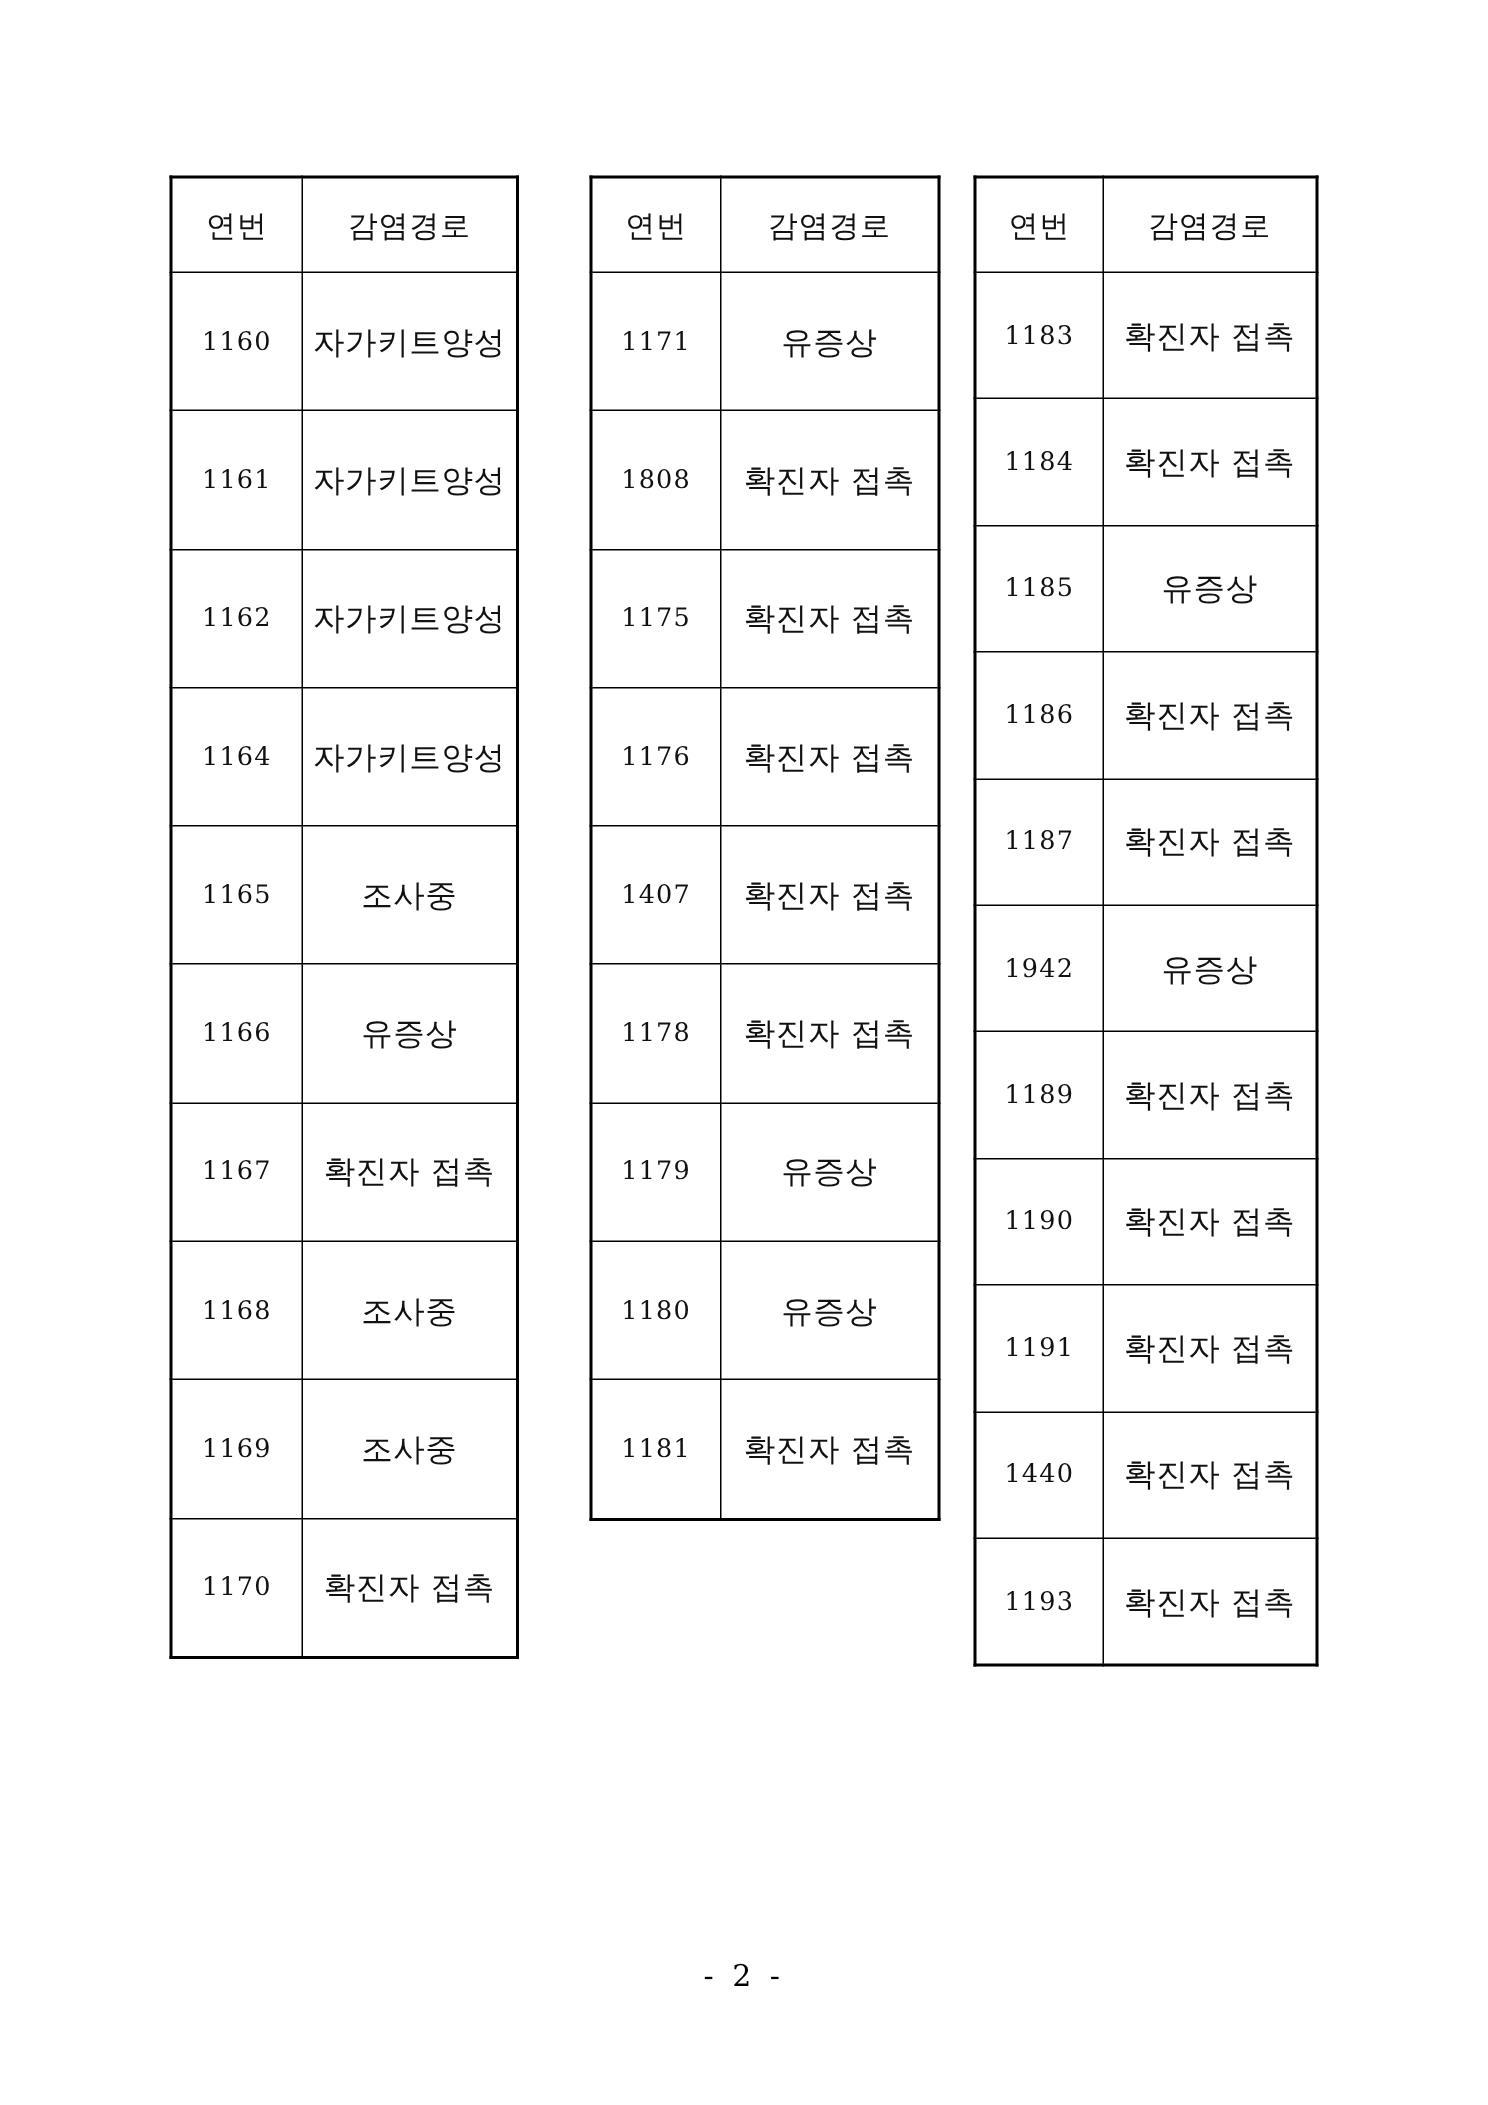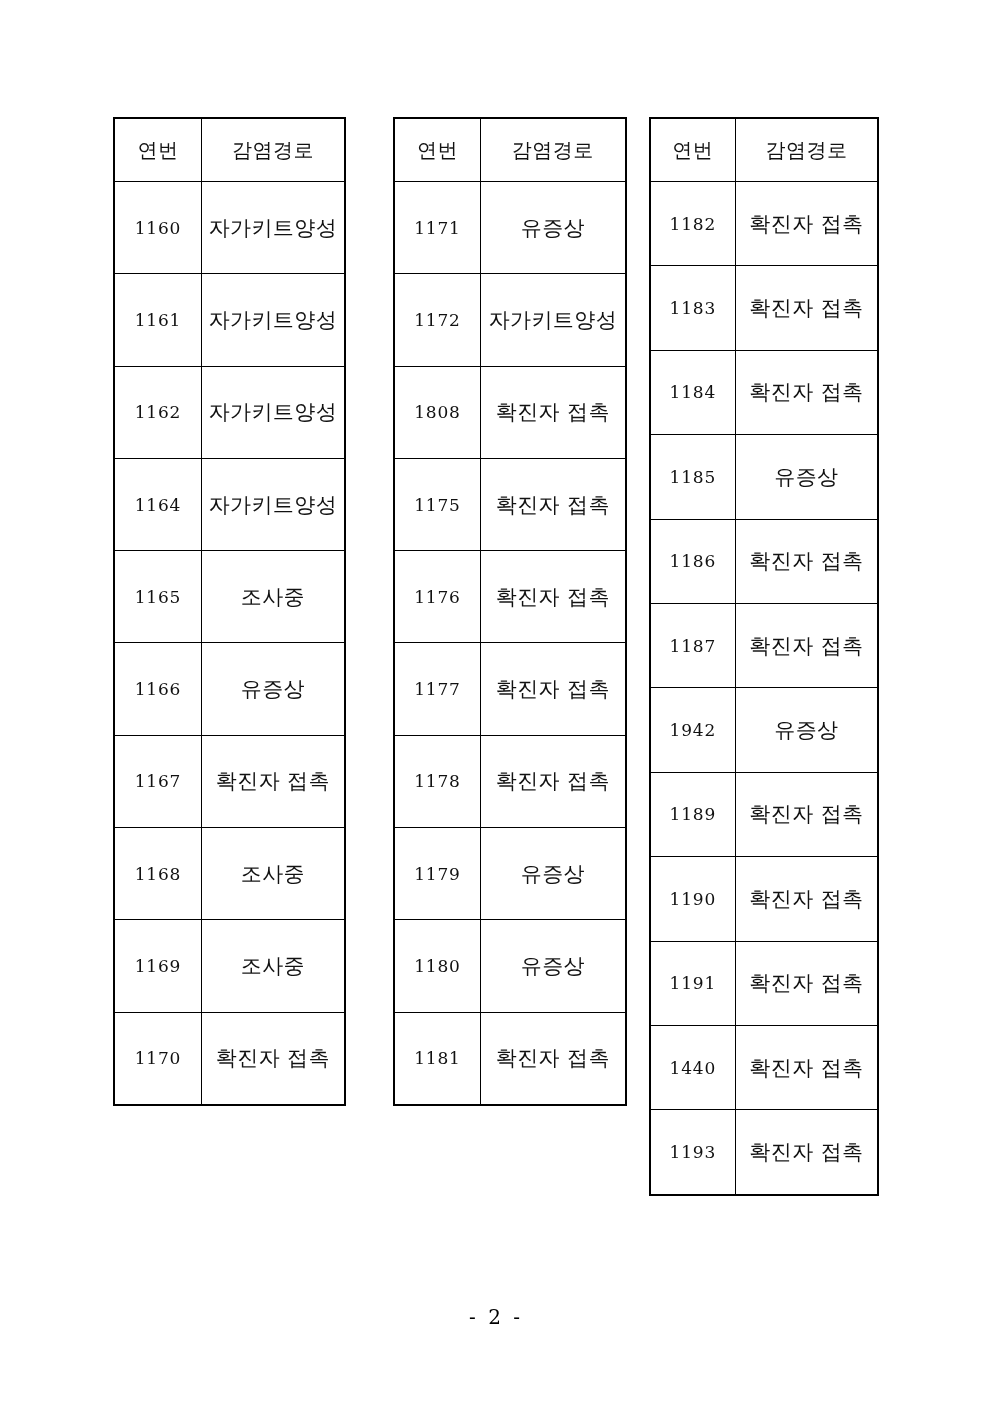--- a/index.html
+++ b/index.html
@@ -180,37 +180,33 @@
             <th>연번</th>
             <th>감염경로</th>
           </tr>
         </thead>
         <tbody>
           <tr>
             <td class="num">1171</td>
             <td>유증상</td>
           </tr>
           <tr>
-            <td class="num">1172</td>
-            <td>자가키트양성</td>
-          </tr>
-          <tr>
             <td class="num">1808</td>
             <td>확진자 접촉</td>
           </tr>
           <tr>
             <td class="num">1175</td>
             <td>확진자 접촉</td>
           </tr>
           <tr>
             <td class="num">1176</td>
             <td>확진자 접촉</td>
           </tr>
           <tr>
-            <td class="num">1177</td>
+            <td class="num">1407</td>
             <td>확진자 접촉</td>
           </tr>
           <tr>
             <td class="num">1178</td>
             <td>확진자 접촉</td>
           </tr>
           <tr>
             <td class="num">1179</td>
             <td>유증상</td>
           </tr>
@@ -235,24 +231,20 @@
           <col class="c-route">
         </colgroup>
         <thead>
           <tr>
             <th>연번</th>
             <th>감염경로</th>
           </tr>
         </thead>
         <tbody>
           <tr>
-            <td class="num">1182</td>
-            <td>확진자 접촉</td>
-          </tr>
-          <tr>
             <td class="num">1183</td>
             <td>확진자 접촉</td>
           </tr>
           <tr>
             <td class="num">1184</td>
             <td>확진자 접촉</td>
           </tr>
           <tr>
             <td class="num">1185</td>
             <td>유증상</td>

